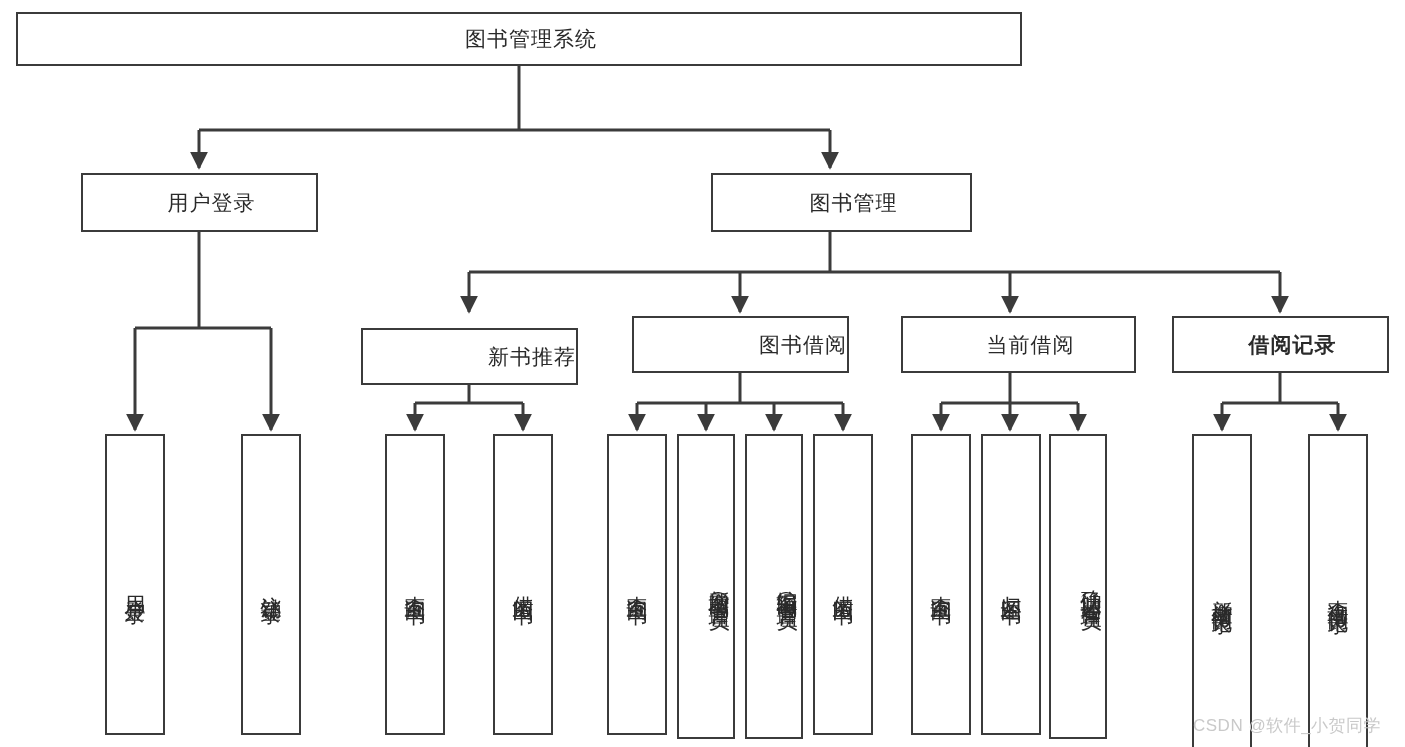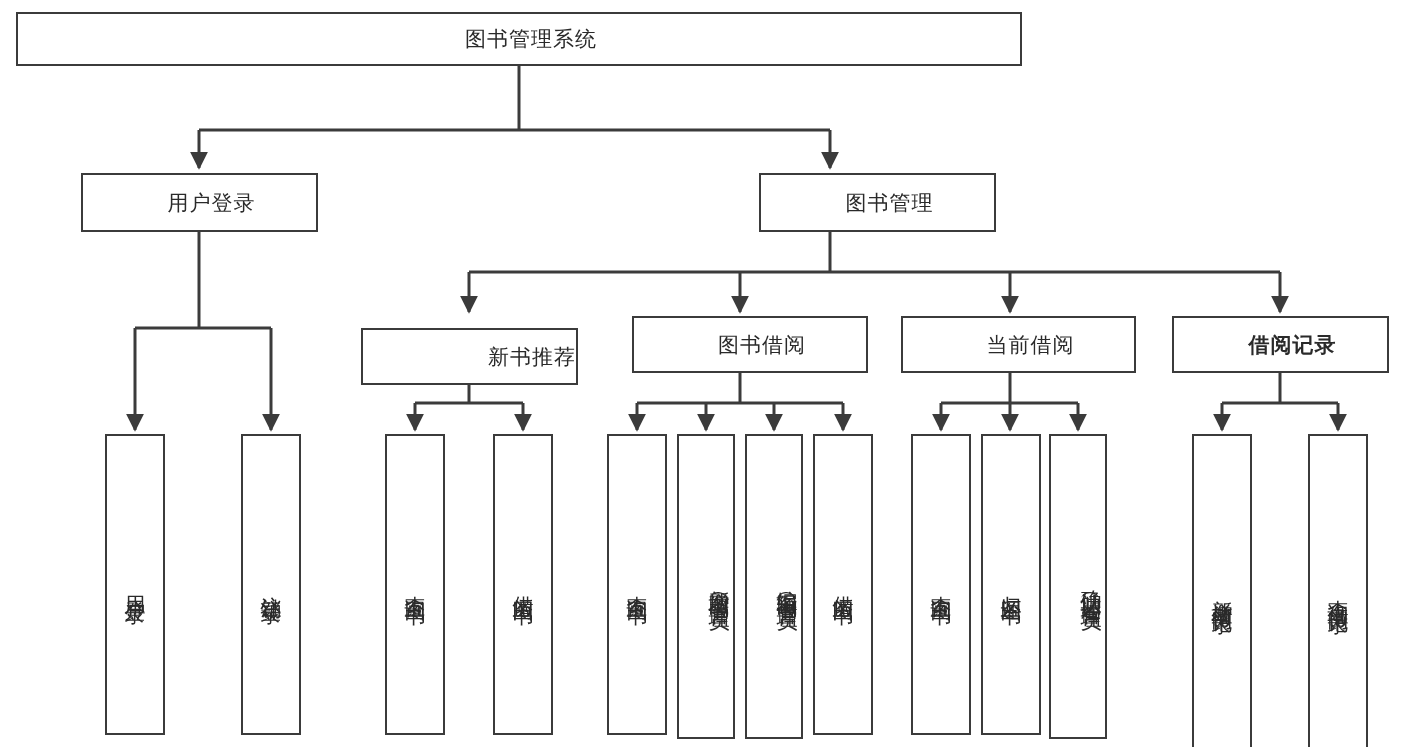--- a/index.html
+++ b/index.html
@@ -124,28 +124,28 @@
     </g>
   </svg>
 
   <div class="node horiz" style="left:16px; top:12px; width:1006px; height:54px;">
     <span>图书管理系统</span>
   </div>
 
   <div class="node horiz" style="left:81px; top:173px; width:237px; height:59px;">
     <span>用户登录</span>
   </div>
-  <div class="node horiz" style="left:711px; top:173px; width:237px; height:59px;margin-left:48px;">
+  <div class="node horiz" style="left:711px; top:173px; width:261px; height:59px;">
     <span>图书管理</span>
   </div>
 
   <div class="node horiz" style="left:361px; top:328px; width:217px; height:57px;justify-content:flex-end;">
     <span>新书推荐</span>
   </div>
-  <div class="node horiz" style="left:632px; top:316px; width:236px; height:57px;">
+  <div class="node horiz" style="left:632px; top:316px; width:217px; height:57px;justify-content:flex-end;">
     <span>图书借阅</span>
   </div>
   <div class="node horiz" style="left:901px; top:316px; width:235px; height:57px;">
     <span>当前借阅</span>
   </div>
   <div class="node horiz" style="left:1172px; top:316px; width:217px; height:57px;font-weight:bold;">
     <span>借阅记录</span>
   </div>
 
   <div class="node vert centered" style="left:105px; top:434px; width:60px; height:301px;">
@@ -185,14 +185,15 @@
     <span>确认归还（管理员）</span>
   </div>
 
   <div class="node vert centered" style="left:1192px; top:434px; width:60px; height:315px;">
     <span>新增借阅记录</span>
   </div>
   <div class="node vert centered" style="left:1308px; top:434px; width:60px; height:315px;">
     <span>查询借阅记录</span>
   </div>
 
+  <div class="watermark" style="left:1193px; top:714px;">CSDN @软件_小贺同学</div>
 
 </div>
 
 </body></html>

